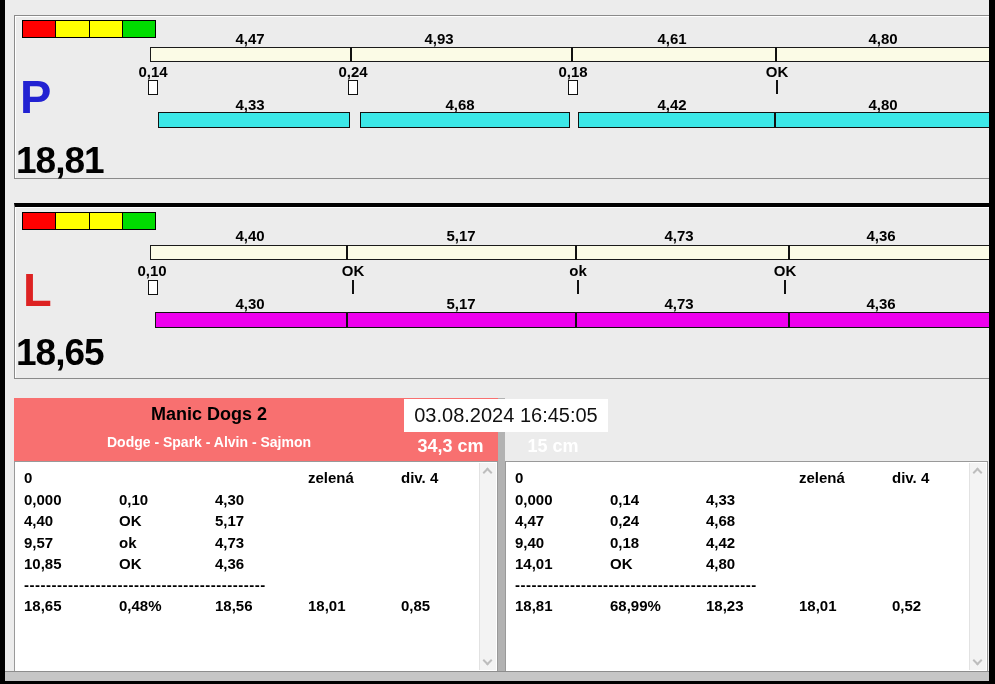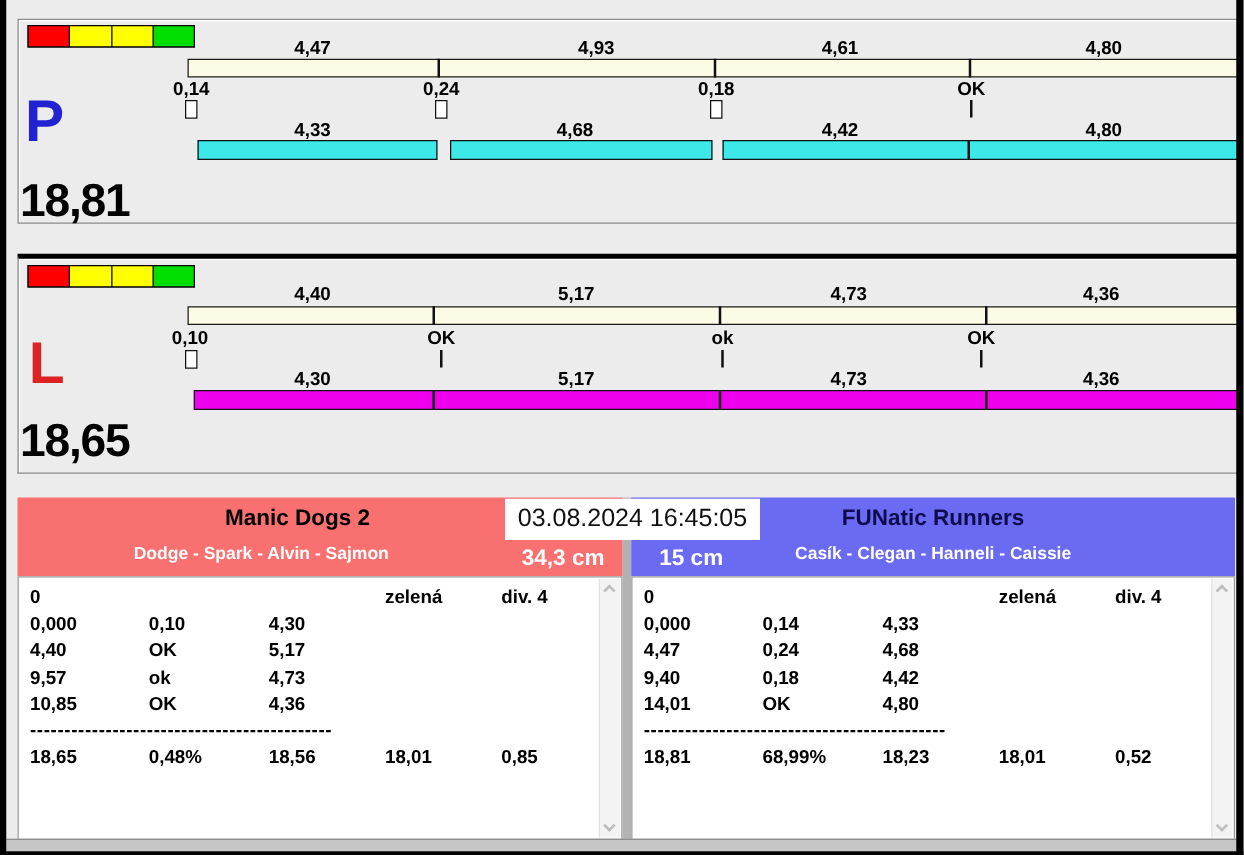--- a/index.html
+++ b/index.html
@@ -37,21 +37,21 @@
   .lane-p .letter{left:5px;top:57px;} .lane-l .letter{left:8px;top:59px;}
   .total{position:absolute;font-size:37px;font-weight:bold;color:#000;line-height:1;letter-spacing:-1px;}
   .lane-p .total{left:1px;top:126px;} .lane-l .total{left:1px;top:127px;}
 
   
   .team{position:absolute;top:398px;height:274px;}
   .team-left{left:14px;width:484px;}
   .team-right{left:505px;width:483px;}
   .theader{position:absolute;top:0;left:0;right:0;height:63px;}
   .ttitle{position:absolute;top:5px;font-size:18px;font-weight:bold;text-align:center;line-height:22px;}
-  .team-left .ttitle{left:0;width:448px;}
+  .team-left .ttitle{left:0;width:390px;}
   .team-right .ttitle{left:0;width:100%;}
   .tdogs{position:absolute;top:35px;font-size:14px;font-weight:bold;color:#fff;text-align:center;line-height:18px;}
   .team-left .tdogs{left:0;width:390px;}
   .team-right .tdogs{left:0;width:100%;}
   .tbody{position:absolute;top:63px;left:0;right:0;bottom:0;background:#fff;border:1px solid #999;overflow:hidden;}
   .trow{display:flex;padding-left:9px;line-height:21.5px;font-size:15px;font-weight:bold;color:#000;white-space:nowrap;}
   .trow.first{margin-top:5px;}
   .c1{width:95px;} .c2{width:96px;} .c3{width:93px;} .c4{width:93px;} .c5{flex:1;}
   .dashrow{height:20px;line-height:20px;overflow:hidden;padding-left:9px;font-size:15px;font-weight:bold;letter-spacing:0.5px;white-space:nowrap;width:300px;}
   .vscroll{position:absolute;top:1px;bottom:1px;right:1px;width:17px;background:#f3f3f3;border-left:1px solid #e2e2e2;}
@@ -80,21 +80,21 @@
 
   <section class="lane lane-p">
     <div class="tlight">
       <span class="tcell" style="background-color: rgb(255, 0, 0);"></span>
       <span class="tcell" style="background-color: rgb(255, 255, 0);"></span>
       <span class="tcell" style="background-color: rgb(255, 255, 0);"></span>
       <span class="tcell" style="background-color: rgb(0, 221, 0);"></span>
     </div>
 
     <span class="lab r1" style="left:235px">4,47</span>
-    <span class="lab r1" style="left:462px">4,93</span>
+    <span class="lab r1" style="left:424px">4,93</span>
     <span class="lab r1" style="left:657px">4,61</span>
     <span class="lab r1" style="left:868px">4,80</span>
 
     <div class="hbar bar1" style="background-color: rgb(251, 251, 230);">
       <i class="bar-div" style="left:199px"></i>
       <i class="bar-div" style="left:420px"></i>
       <i class="bar-div" style="left:624px"></i>
     </div>
 
     <span class="lab r2" style="left:138px">0,14</span>
@@ -210,24 +210,20 @@
         <span class="c5">0,85</span>
       </div>
       <div class="vscroll">
         <i class="chev chev-up"></i>
         <i class="chev chev-down"></i>
       </div>
     </div>
   </section>
 
   <section class="team team-right">
-    <div class="theader" style="background-color: rgb(106, 106, 242);">
-      <div class="ttitle" style="color: rgb(13, 13, 77);">FUNatic Runners</div>
-      <div class="tdogs">Casík - Clegan - Hanneli - Caissie</div>
-    </div>
     <div class="tbody">
       <div class="trow first">
         <span class="c1">0</span>
         <span class="c2"></span>
         <span class="c3"></span>
         <span class="c4">zelená</span>
         <span class="c5">div. 4</span>
       </div>
       <div class="trow">
         <span class="c1">0,000</span>

